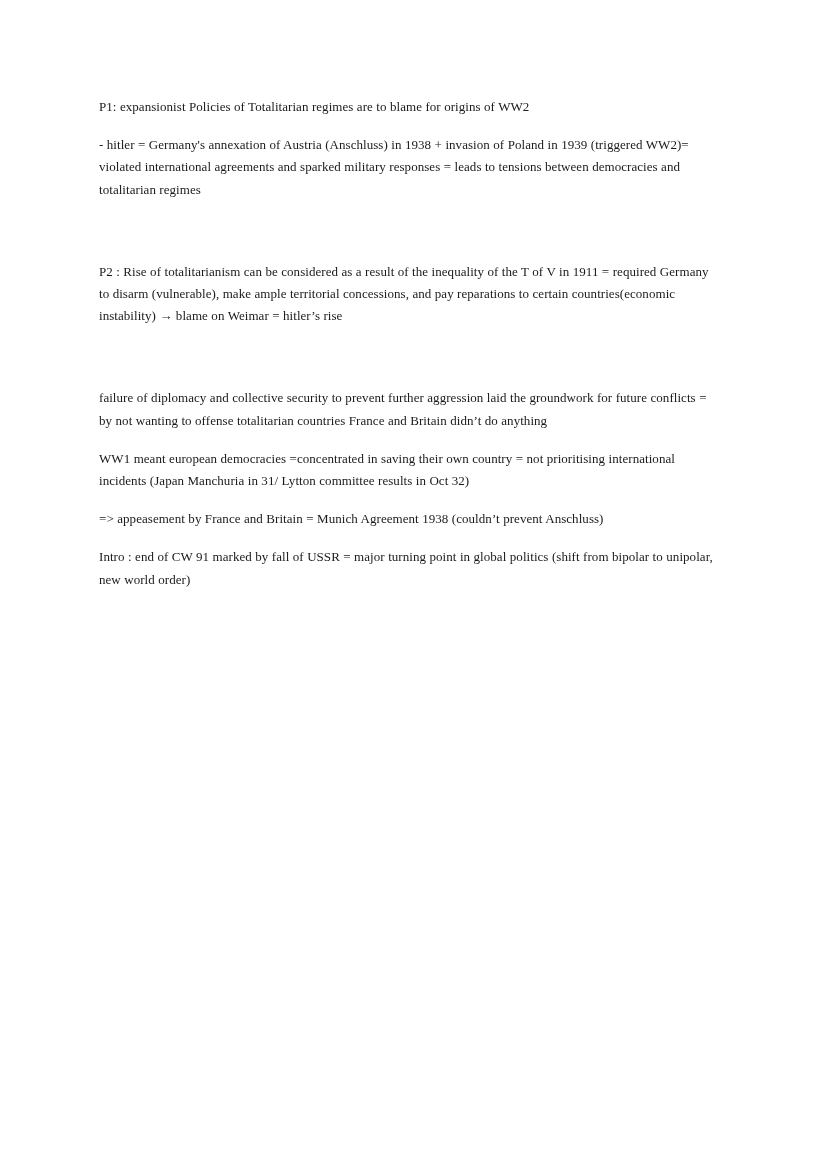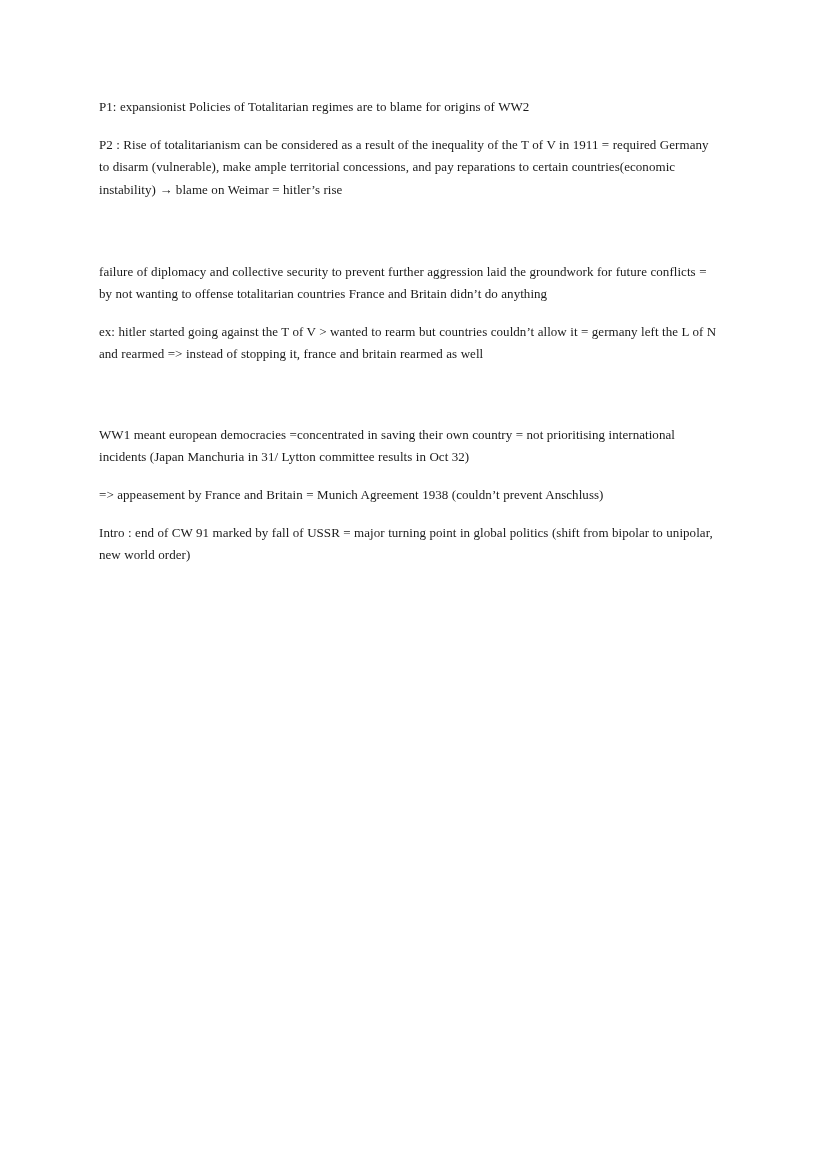--- a/index.html
+++ b/index.html
@@ -54,26 +54,26 @@
   }
 </style>
 </head>
 <body>
 
 <div id="page" style="background: rgb(255, 255, 255); color: rgb(26, 26, 26);">
   <div id="doc-body">
 
     <p class="para">P1: expansionist Policies of Totalitarian regimes are to blame for origins of WW2</p>
 
+    <p class="para gap-big">- hitler = Germany's annexation of Austria (Anschluss) in 1938 + invasion of Poland in 1939 (triggered WW2)= violated international agreements and sparked military responses = leads to tensions between democracies and totalitarian regimes</p>
 
     <p class="para gap-big">P2 : Rise of totalitarianism can be considered as a result of the inequality of the T of V in 1911 = required Germany to disarm (vulnerable), make ample territorial concessions, and pay reparations to certain countries(economic instability) → blame on Weimar = hitler’s rise</p>
 
     <p class="para">failure of diplomacy and collective security to prevent further aggression laid the groundwork for future conflicts = by not wanting to offense totalitarian countries France and Britain didn’t do anything</p>
 
-    <p class="para gap-med">ex: hitler started going against the T of V &gt; wanted to rearm but countries couldn’t allow it = germany left the L of N and rearmed =&gt; instead of stopping it, france and britain rearmed as well</p>
 
 
     <p class="para">WW1 meant european democracies =concentrated in saving their own country = not prioritising international incidents (Japan Manchuria in 31/ Lytton committee results in Oct 32)</p>
 
 
     <p class="para">=&gt; appeasement by France and Britain = Munich Agreement 1938 (couldn’t prevent Anschluss)</p>
 
 
     <p class="para">Intro : end of CW 91 marked by fall of USSR = major turning point in global politics (shift from bipolar to unipolar, new world order)</p>
 

